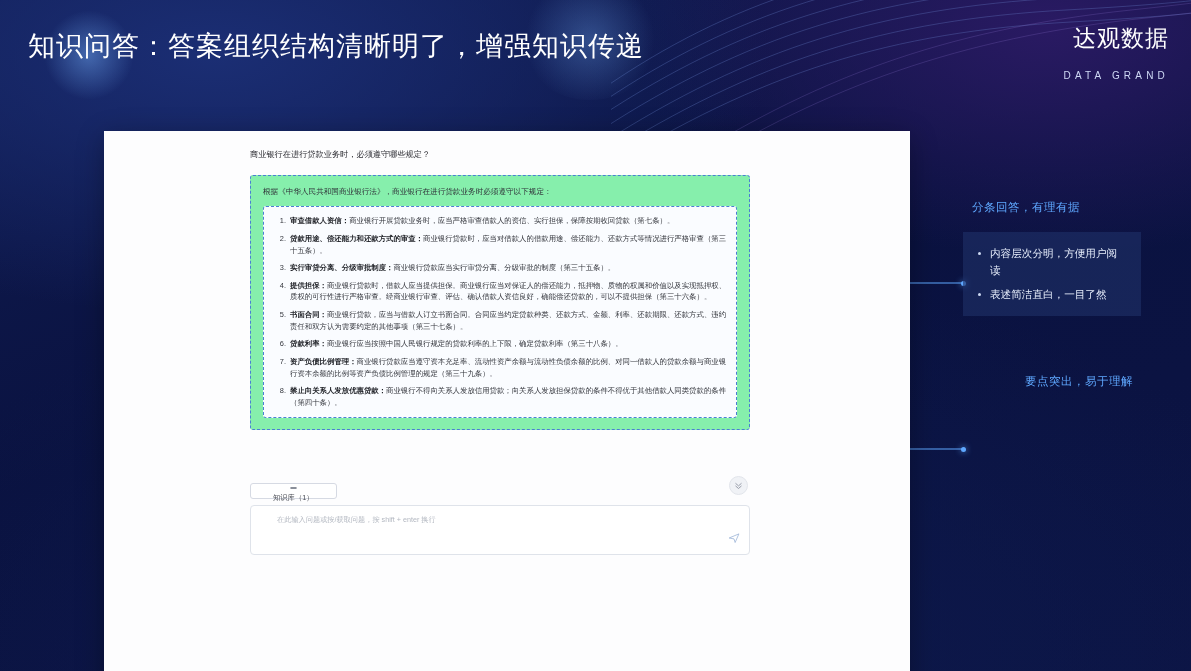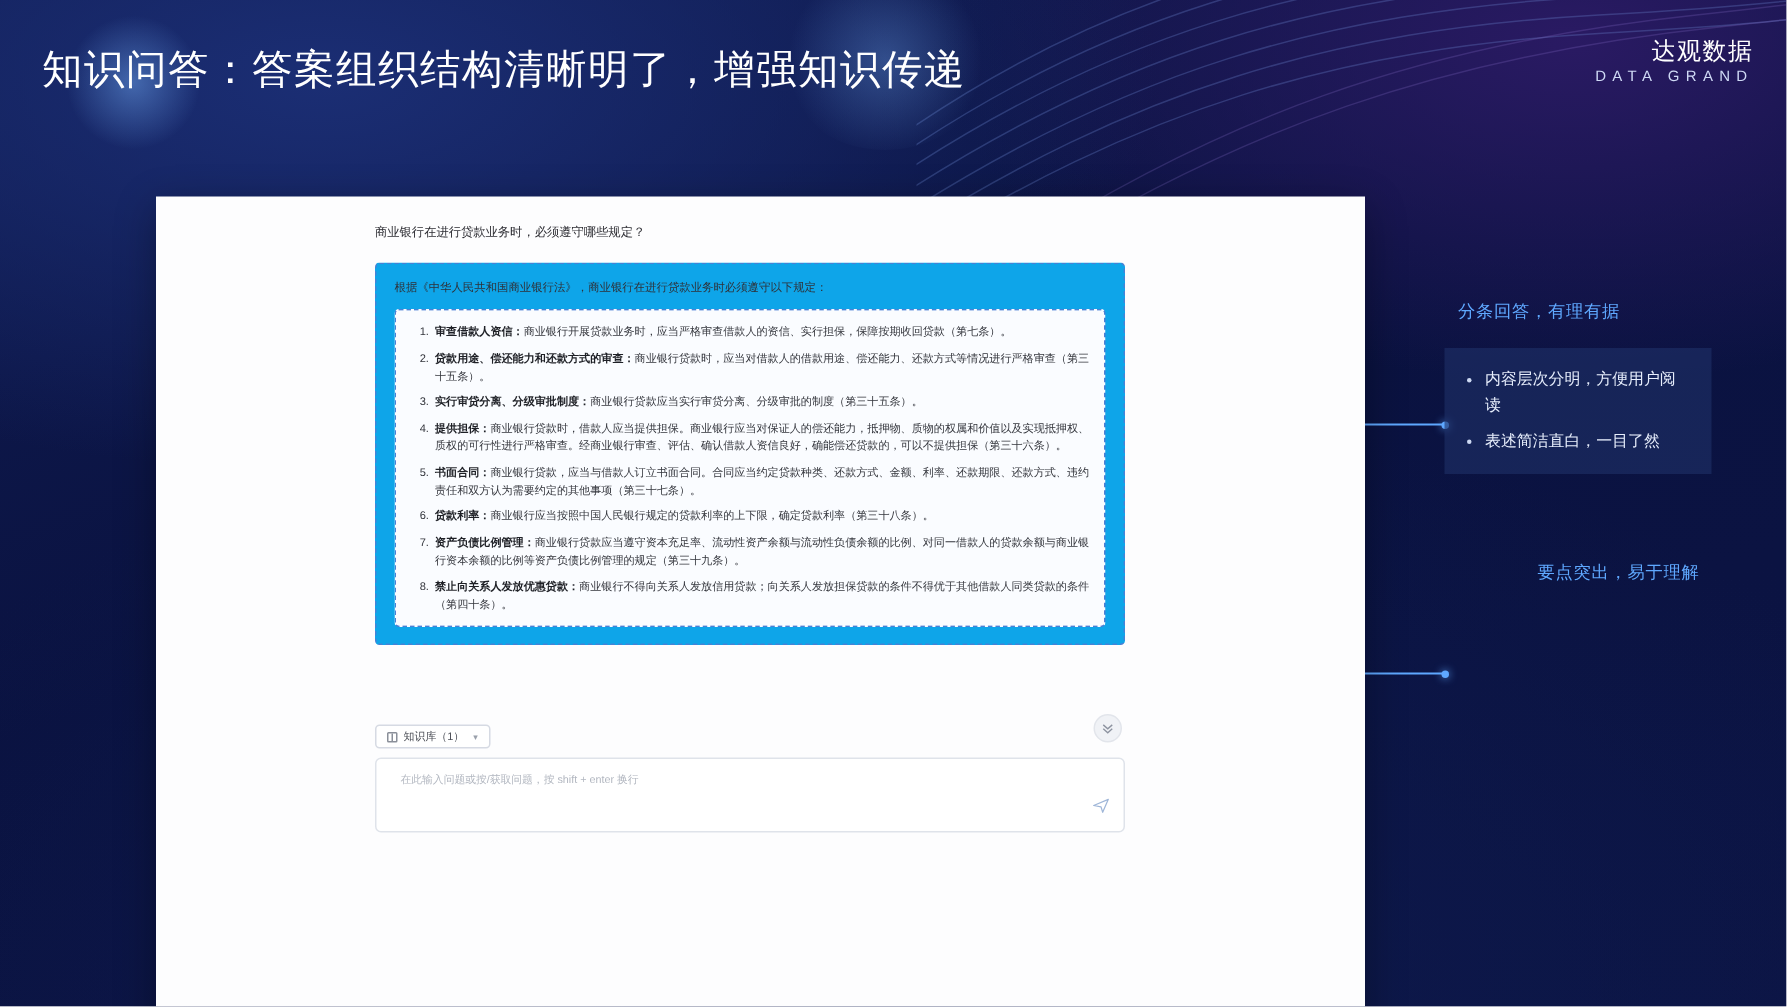--- a/index.html
+++ b/index.html
@@ -44,30 +44,30 @@
     font-weight: 400;
     white-space: nowrap;
   }
   .brand {
     position: absolute;
     right: 22px; top: 26px;
     text-align: right;
     color: #ffffff;
   }
   .brand-cn {
-    font-size: 16px;
+    font-size: 23px;
     letter-spacing: 1px;
     line-height: 1.1;
     font-weight: 500;
   }
   .brand-en {
     font-size: 10px;
     letter-spacing: 4.2px;
     color: #cfd9f5;
-    margin-top: 2px;
+    margin-top: 19px;
   }
   
   .app-panel {
     position: absolute;
     left: 104px; top: 131px;
     width: 806px; height: 563px;
     background: #fdfdfe;
     box-shadow: 0 6px 26px rgba(0,0,0,.32);
   }
   .chat-area {
@@ -77,21 +77,21 @@
   }
   .user-question {
     font-size: 8.2px;
     color: #2d2d33;
     line-height: 1.5;
     margin-bottom: 14px;
   }
   .answer-card {
     border: 1px dashed #4b7fd4;
     border-radius: 3px;
-    background: #0ea5e9;
+    background: #86efac;
     padding: 10px 12px 11px 12px;
     width: 500px;
   }
   .answer-lead {
     font-size: 7.6px;
     color: #2f3138;
     line-height: 1.55;
     margin-bottom: 8px;
   }
   .inner-box {
@@ -118,24 +118,25 @@
     position: absolute;
     left: 146px; top: 352px;
     display: flex; align-items: center;
     gap: 6px;
   }
   .kb-chip {
     display: inline-flex; align-items: center; gap: 4px;
     border: 1px solid #d6dae3;
     border-radius: 3px;
     background: #ffffff;
-    padding: 3px 7px;
+    padding: 3px 22px;
     font-size: 7.3px;
     color: #4a4d55;
     height: 16px;
+    flex-direction: column;
   }
   .kb-chip .bk {
     display: inline-block;
     width: 7px; height: 7px;
     border: 1px solid #8a8f99;
     border-radius: 1px;
     position: relative;
   }
   .kb-chip .bk::after {
     content: "";
@@ -158,21 +159,21 @@
   .input-box {
     position: absolute;
     left: 146px; top: 374px;
     width: 500px; height: 50px;
     border: 1px solid #dfe3ea;
     border-radius: 4px;
     background: #ffffff;
   }
   .input-placeholder {
     position: absolute;
-    left: 16px; top: 9px;
+    left: 26px; top: 9px;
     font-size: 7.2px;
     color: #b2b7c0;
   }
   .send-icon {
     position: absolute;
     right: 9px; bottom: 8px;
     color: #9fb6d8;
     font-size: 11px;
     transform: rotate(0deg);
   }

